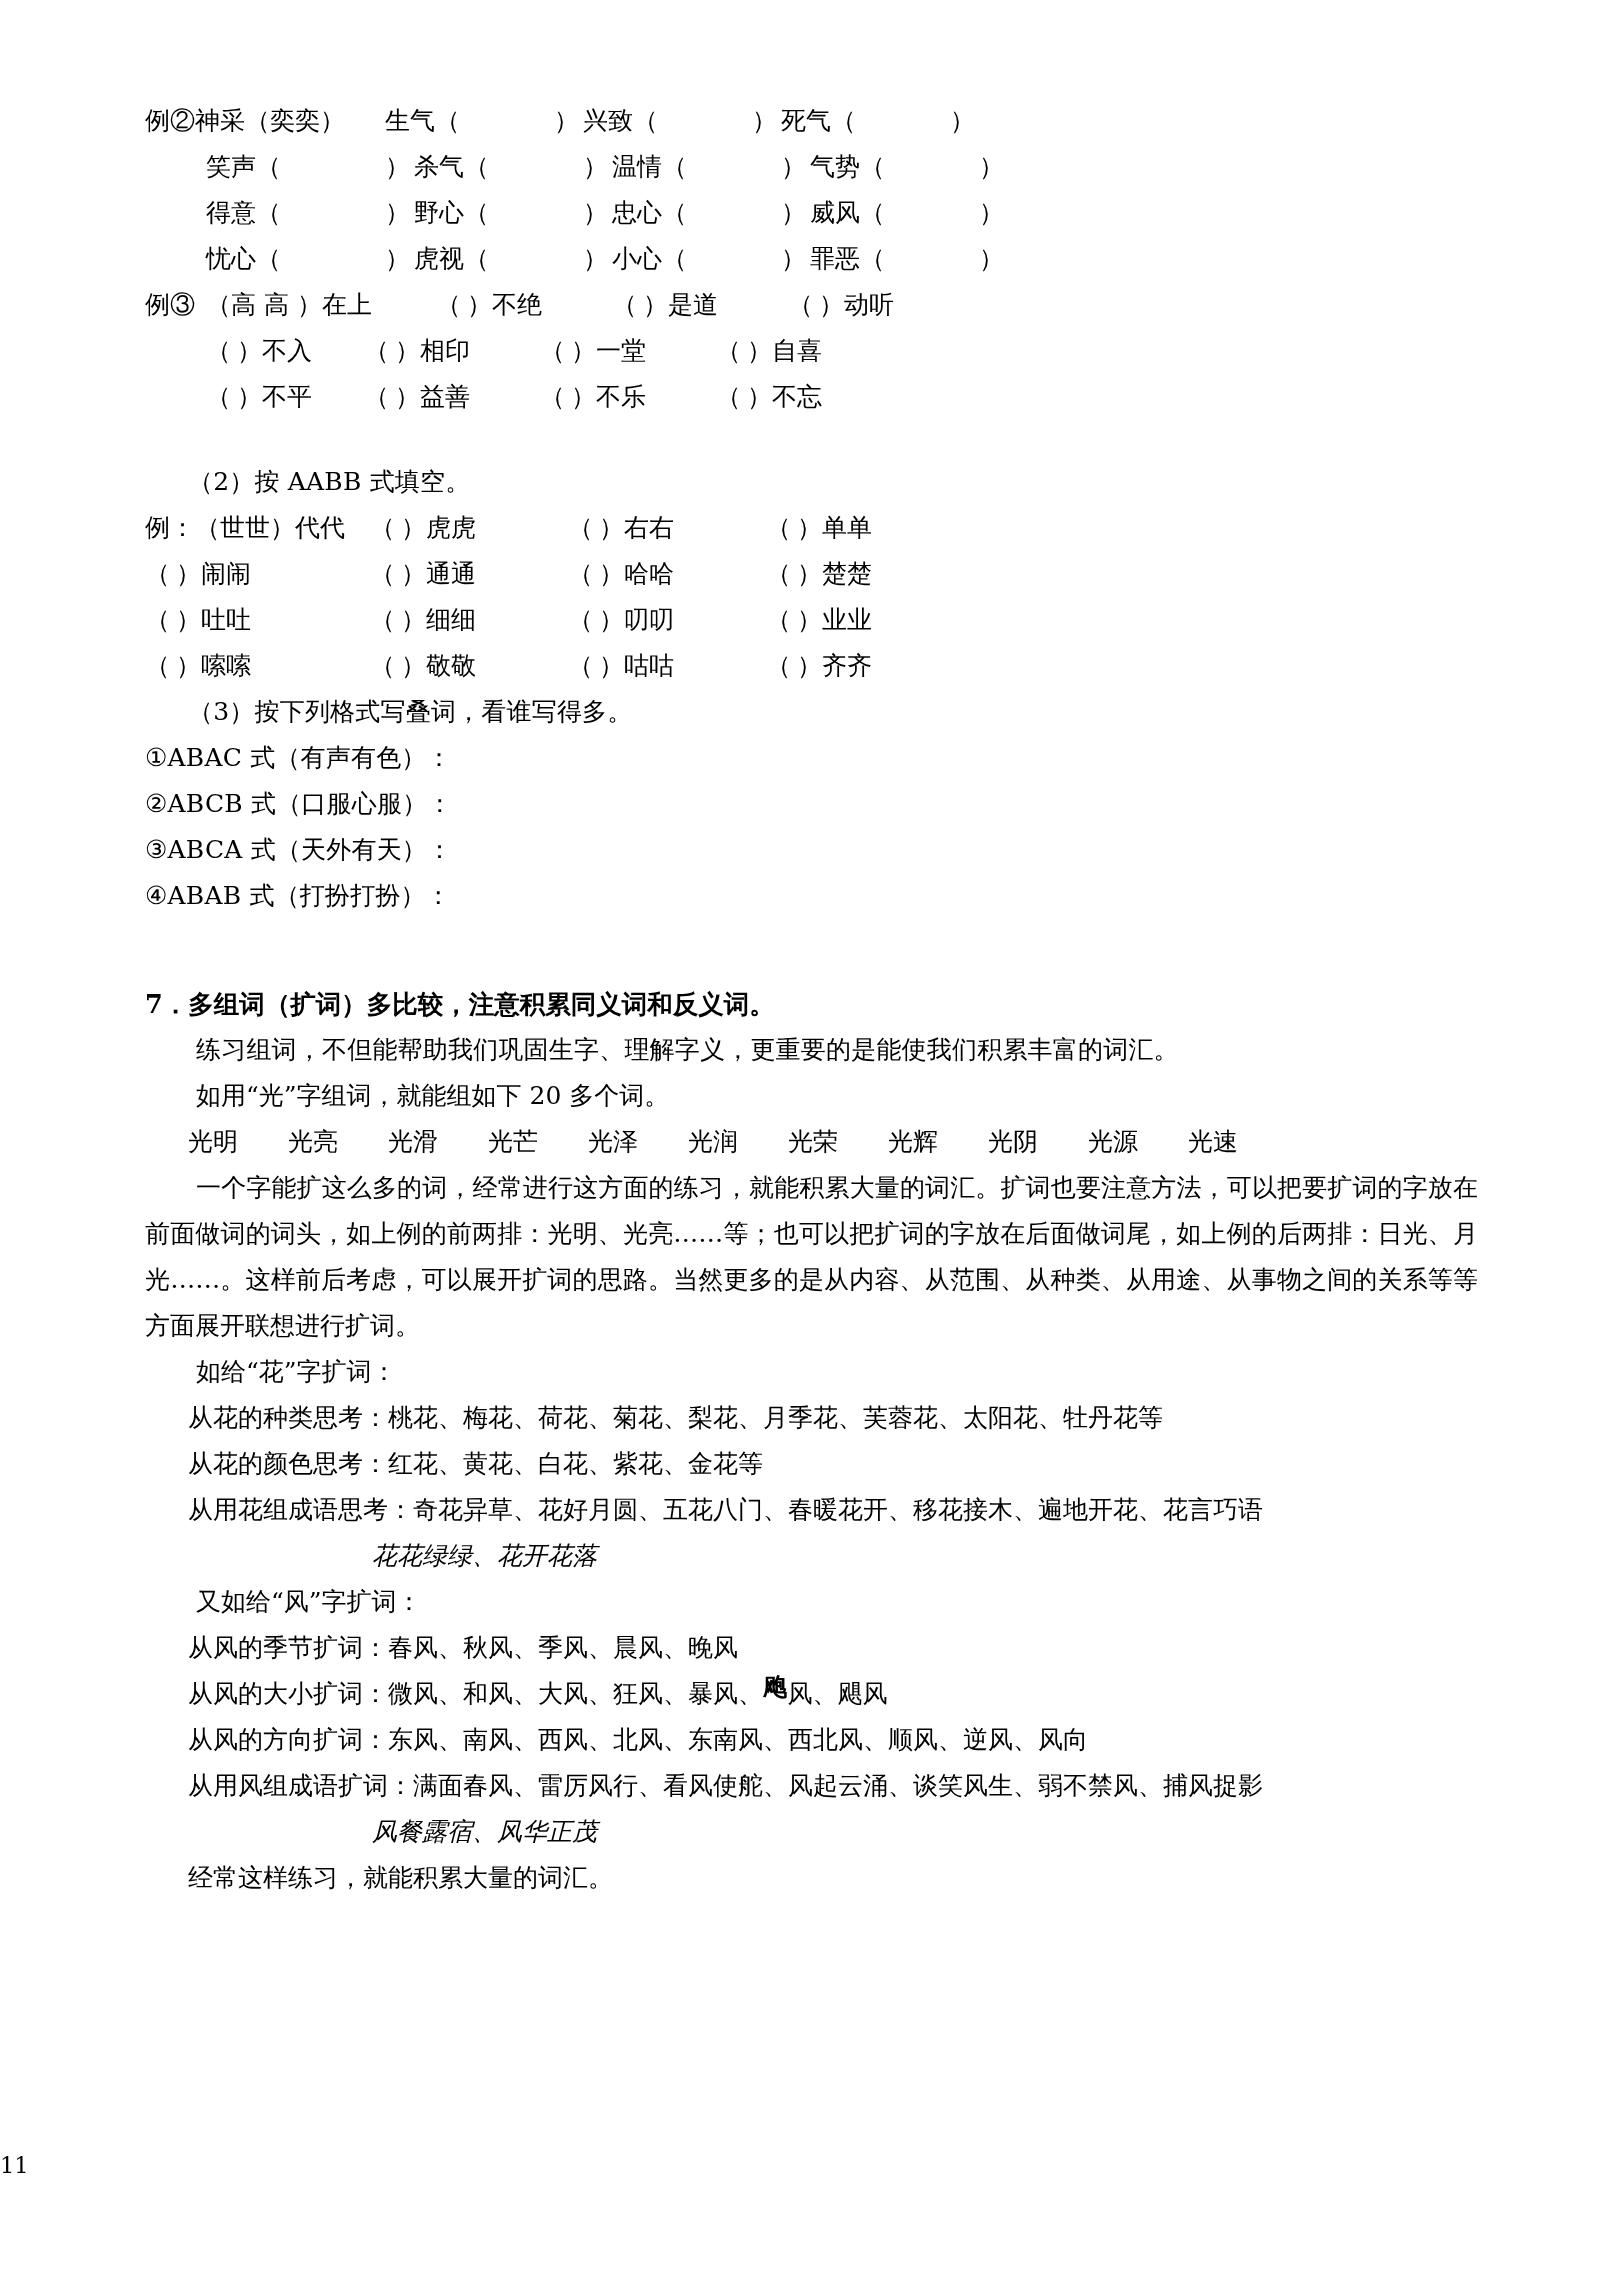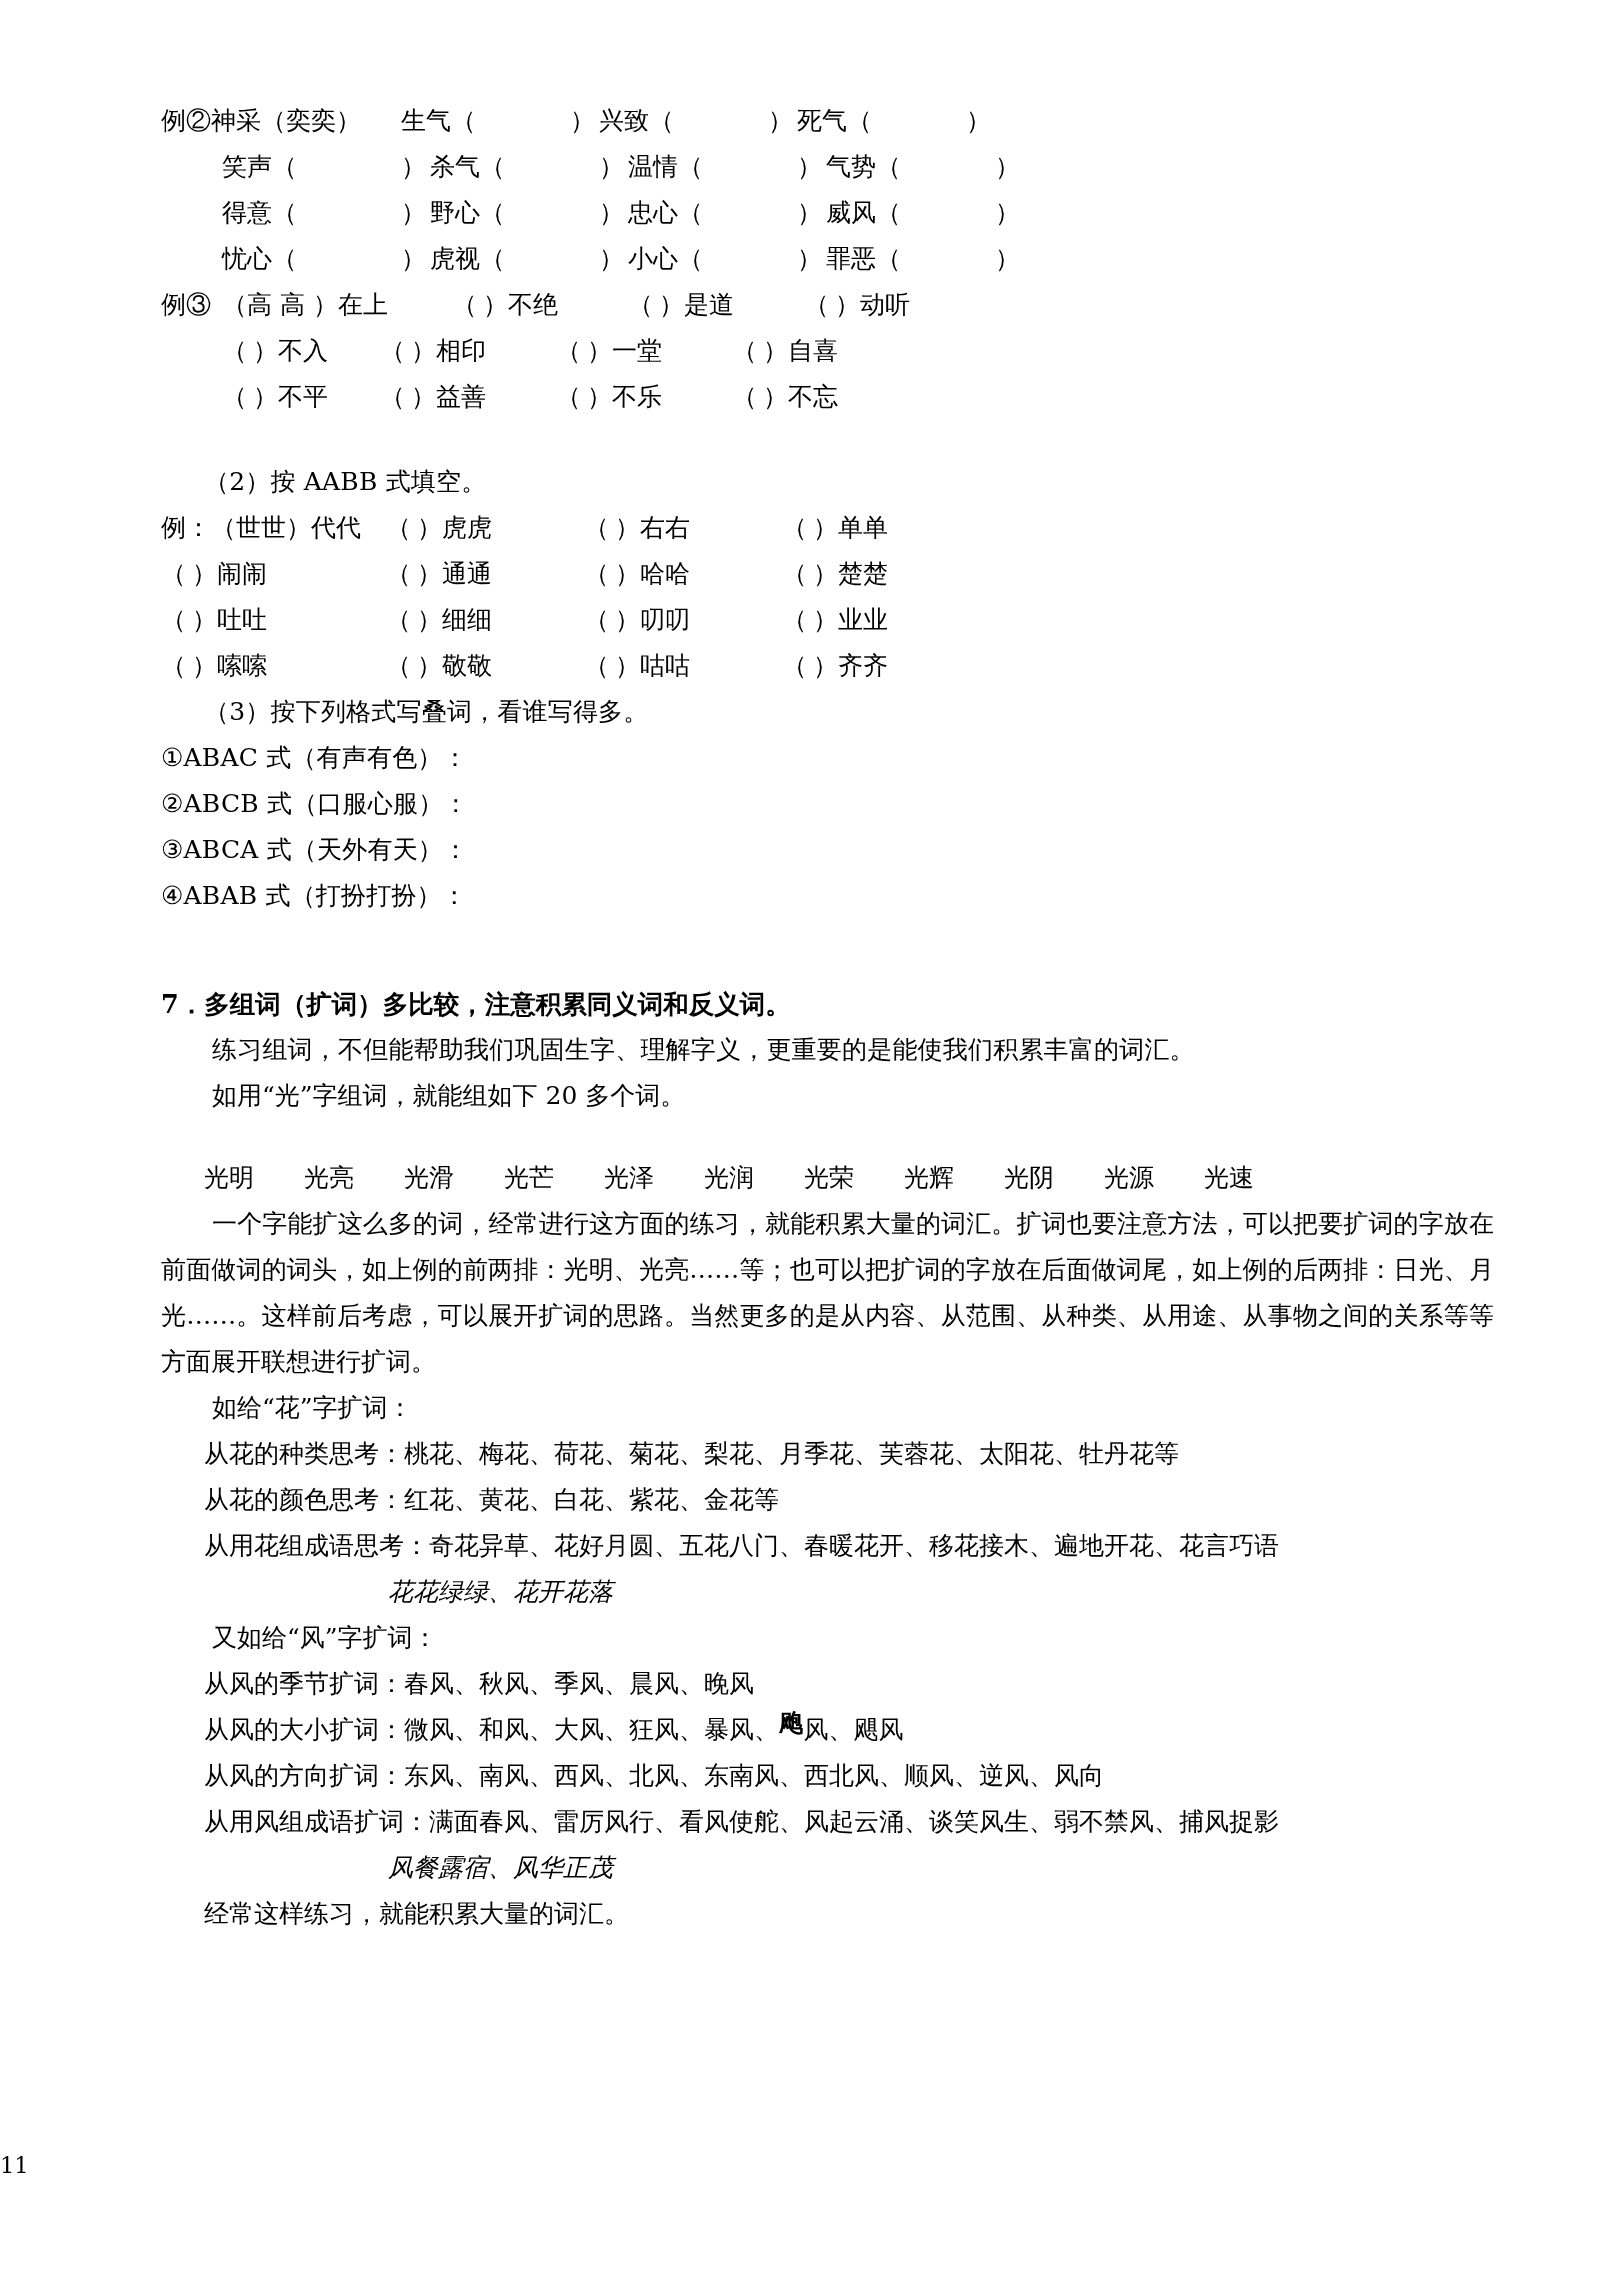--- a/index.html
+++ b/index.html
@@ -17,21 +17,21 @@
   }
   .page {
     position: absolute;
     left: 0; top: 0;
     width: 1621px;
     height: 2293px;
     background: #fff;
   }
   .content {
     position: absolute;
-    left: 161px;
+    left: 145px;
     top: 98px;
     width: 1333px;
   }
   
   .row {
     font-size: 25px;
     line-height: 46px;
     white-space: pre;
     letter-spacing: 0.2px;
   }
@@ -70,21 +70,20 @@
     line-height: 46px;
     text-align: justify;
     text-justify: inter-ideograph;
     text-indent: 51px;
   }
   .wordlist {
     font-size: 25px;
     line-height: 46px;
     white-space: pre;
     padding-left: 43px;
-    margin-top: 36px;
   }
   .listline {
     font-size: 25px;
     line-height: 46px;
     white-space: pre;
     padding-left: 43px;
   }
   .contline {
     font-size: 25px;
     line-height: 46px;

